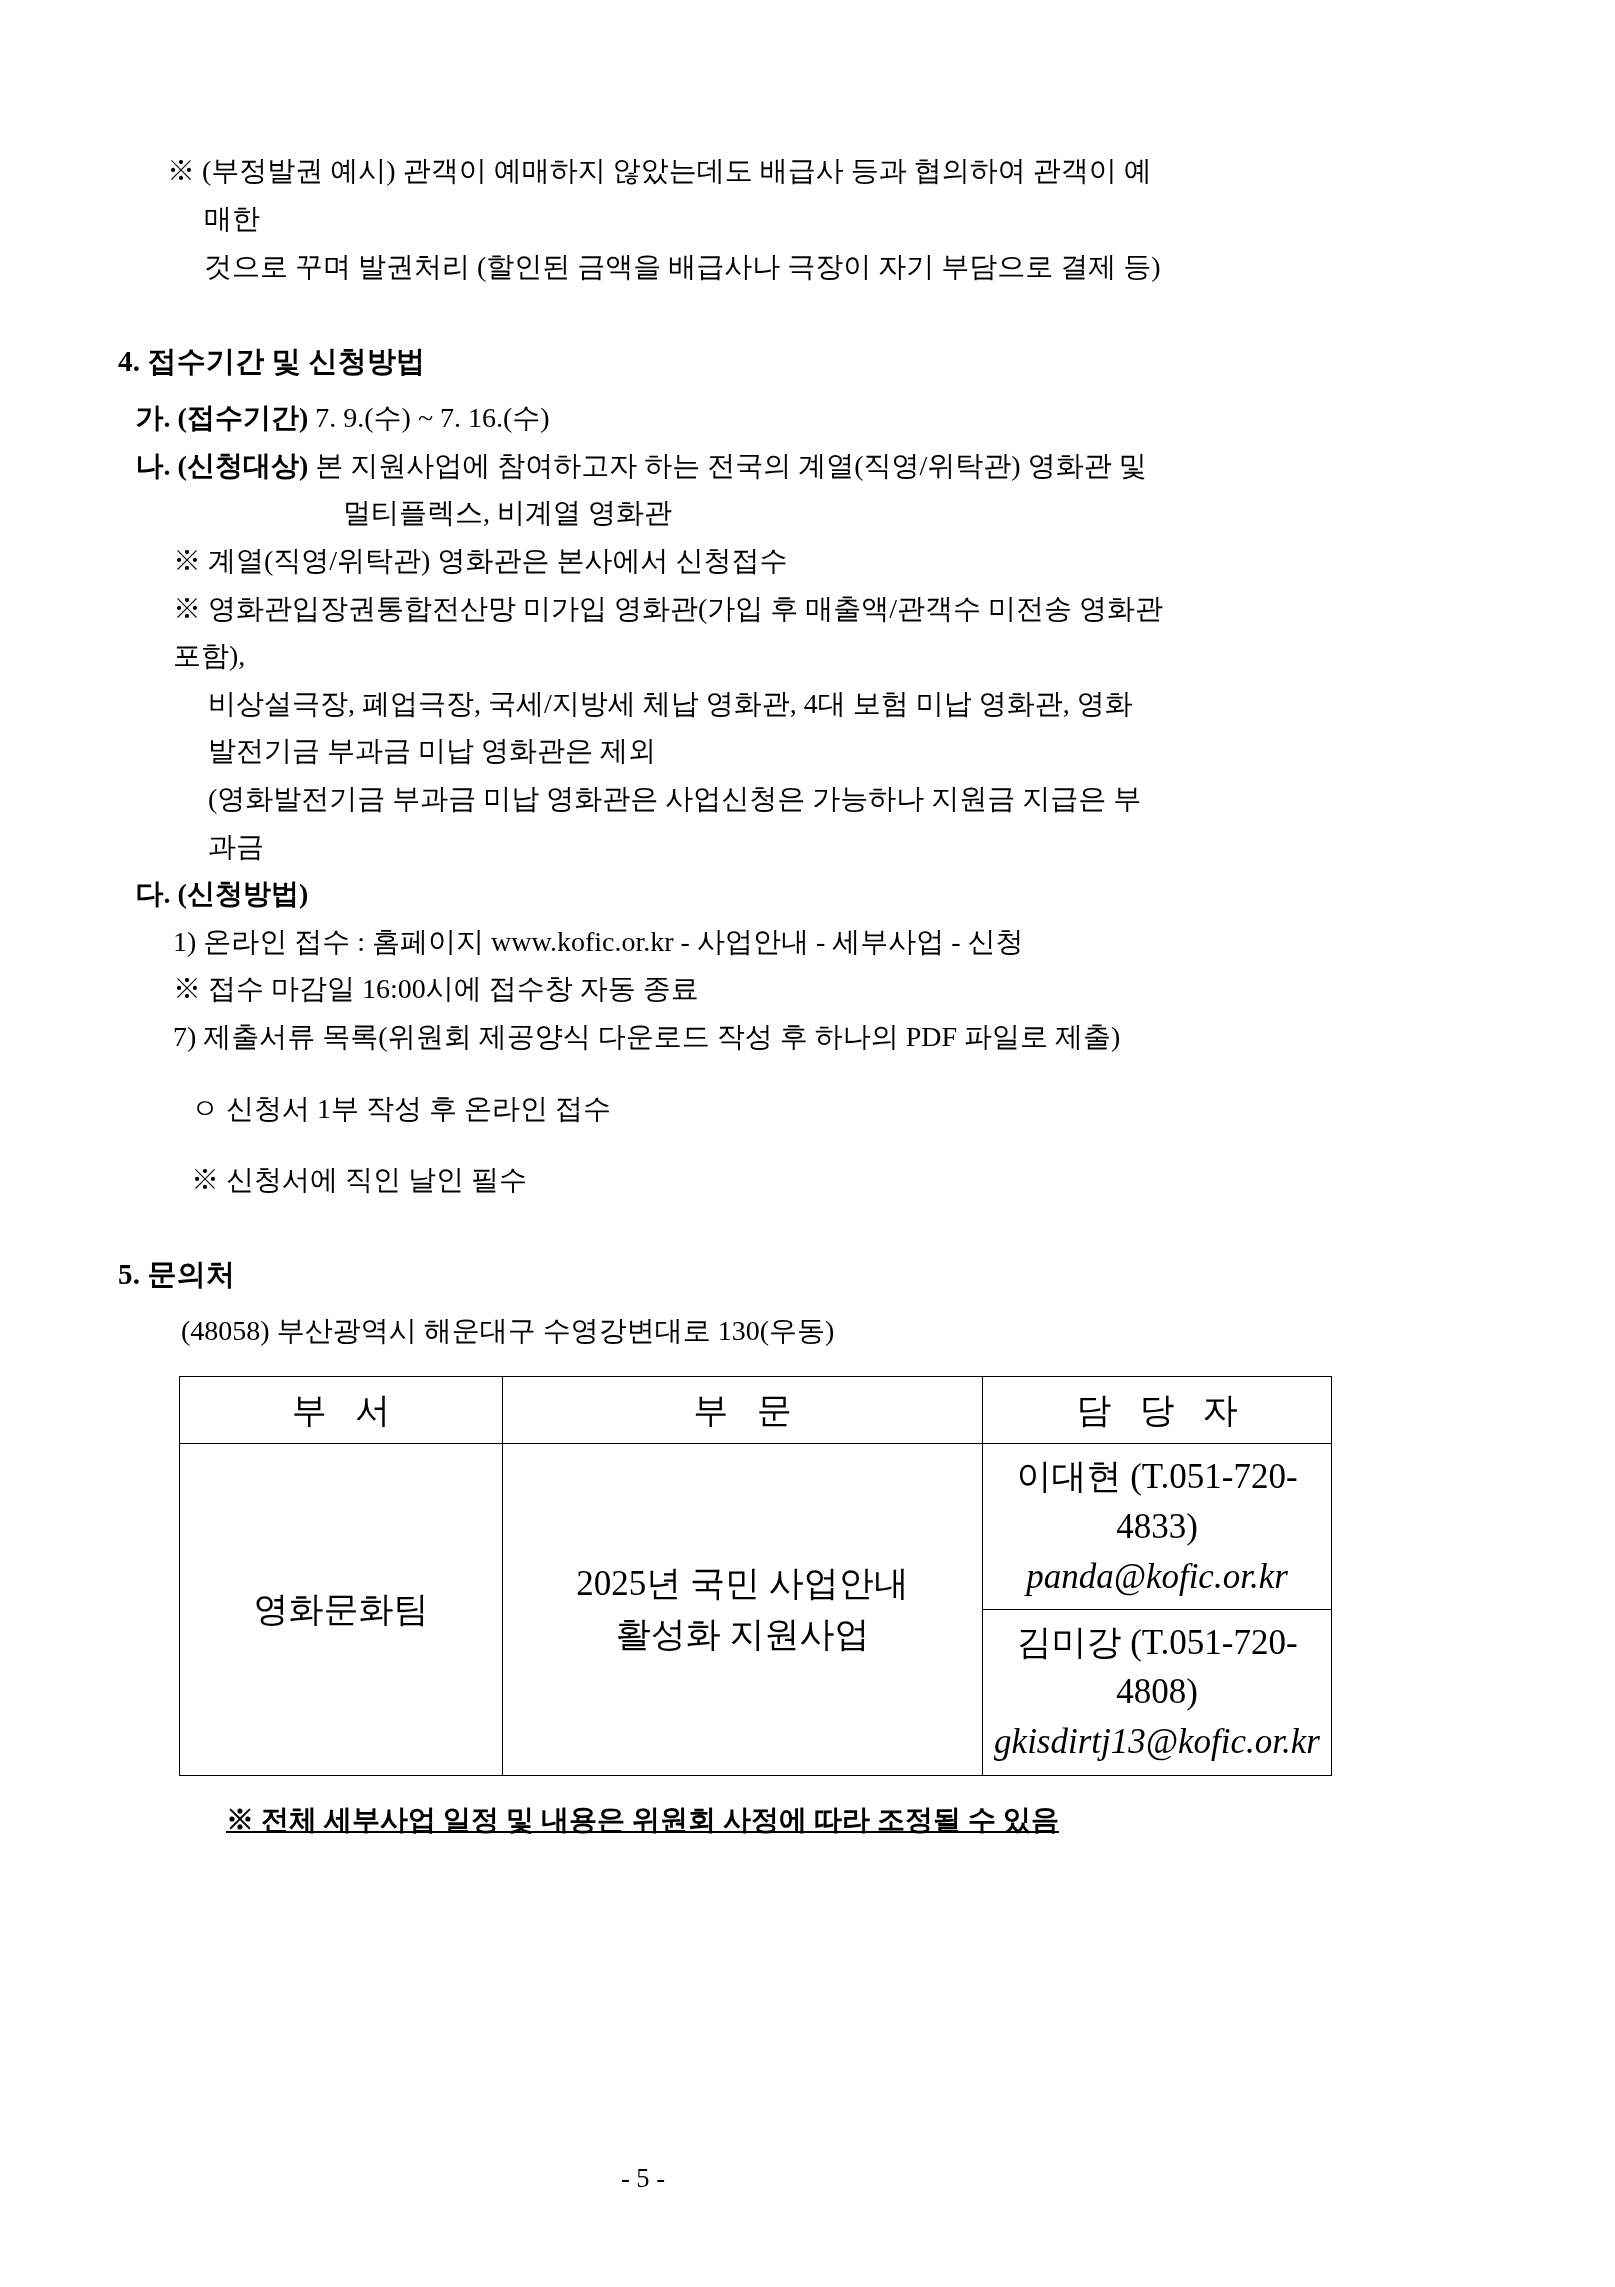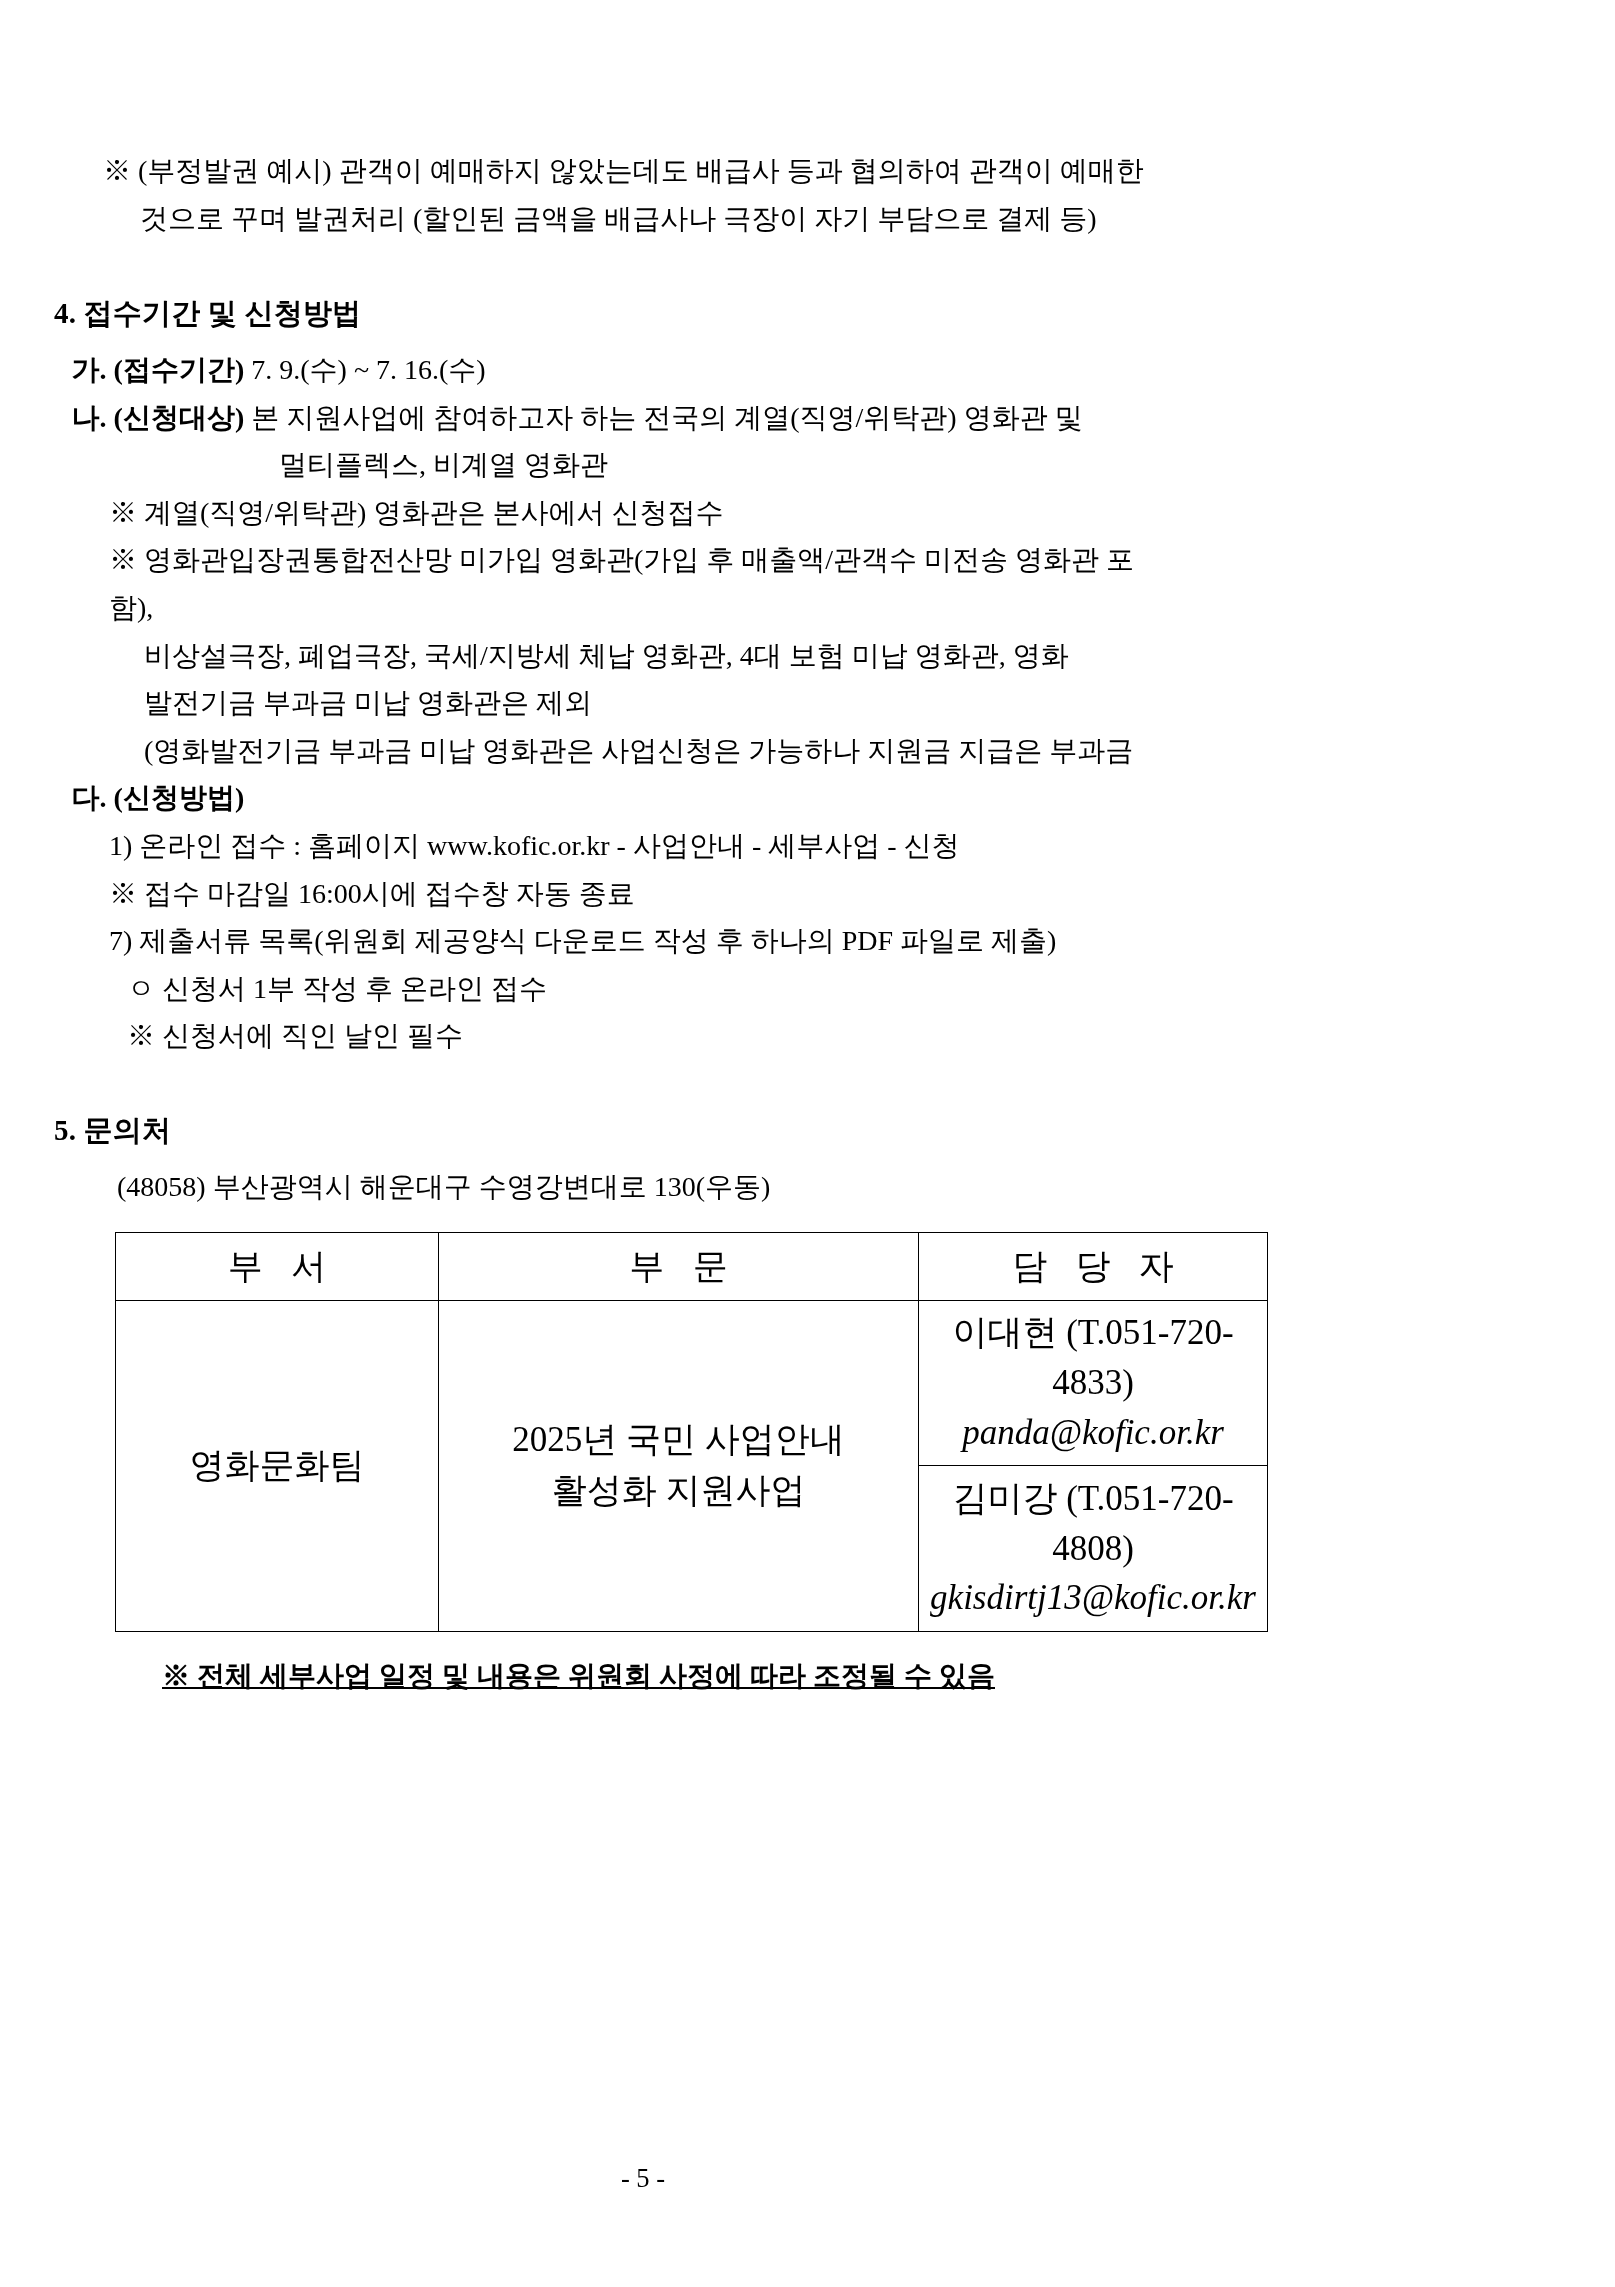--- a/index.html
+++ b/index.html
@@ -12,21 +12,21 @@
     height: 2288px;
     font-family: "Liberation Serif", serif;
     color: #000000;
     position: relative;
   }
   .page {
     position: relative;
     width: 1286px;
     height: 2288px;
     box-sizing: border-box;
-    padding: 147px 118px 0 54px;
+    padding: 147px 118px 0 118px;
   }
   .line {
     font-size: 28px;
     line-height: 1.72;
     white-space: pre-wrap;
   }
   .indent-note {
     margin-left: 49px;
     text-indent: -37px;
     padding-left: 37px;
@@ -47,20 +47,21 @@
   }
   .item .b { font-weight: bold; }
 
   .sub-wrap {
     margin-left: 55px;
     font-size: 28px;
     line-height: 1.70;
   }
   .sub-wrap.deep {
     margin-left: 73px;
+    margin-top: 24px;
   }
   .cont-indent {
     margin-left: 90px;
     font-size: 28px;
     line-height: 1.70;
   }
   .center-ish {
     margin-left: 225px;
     font-size: 28px;
     line-height: 1.70;

